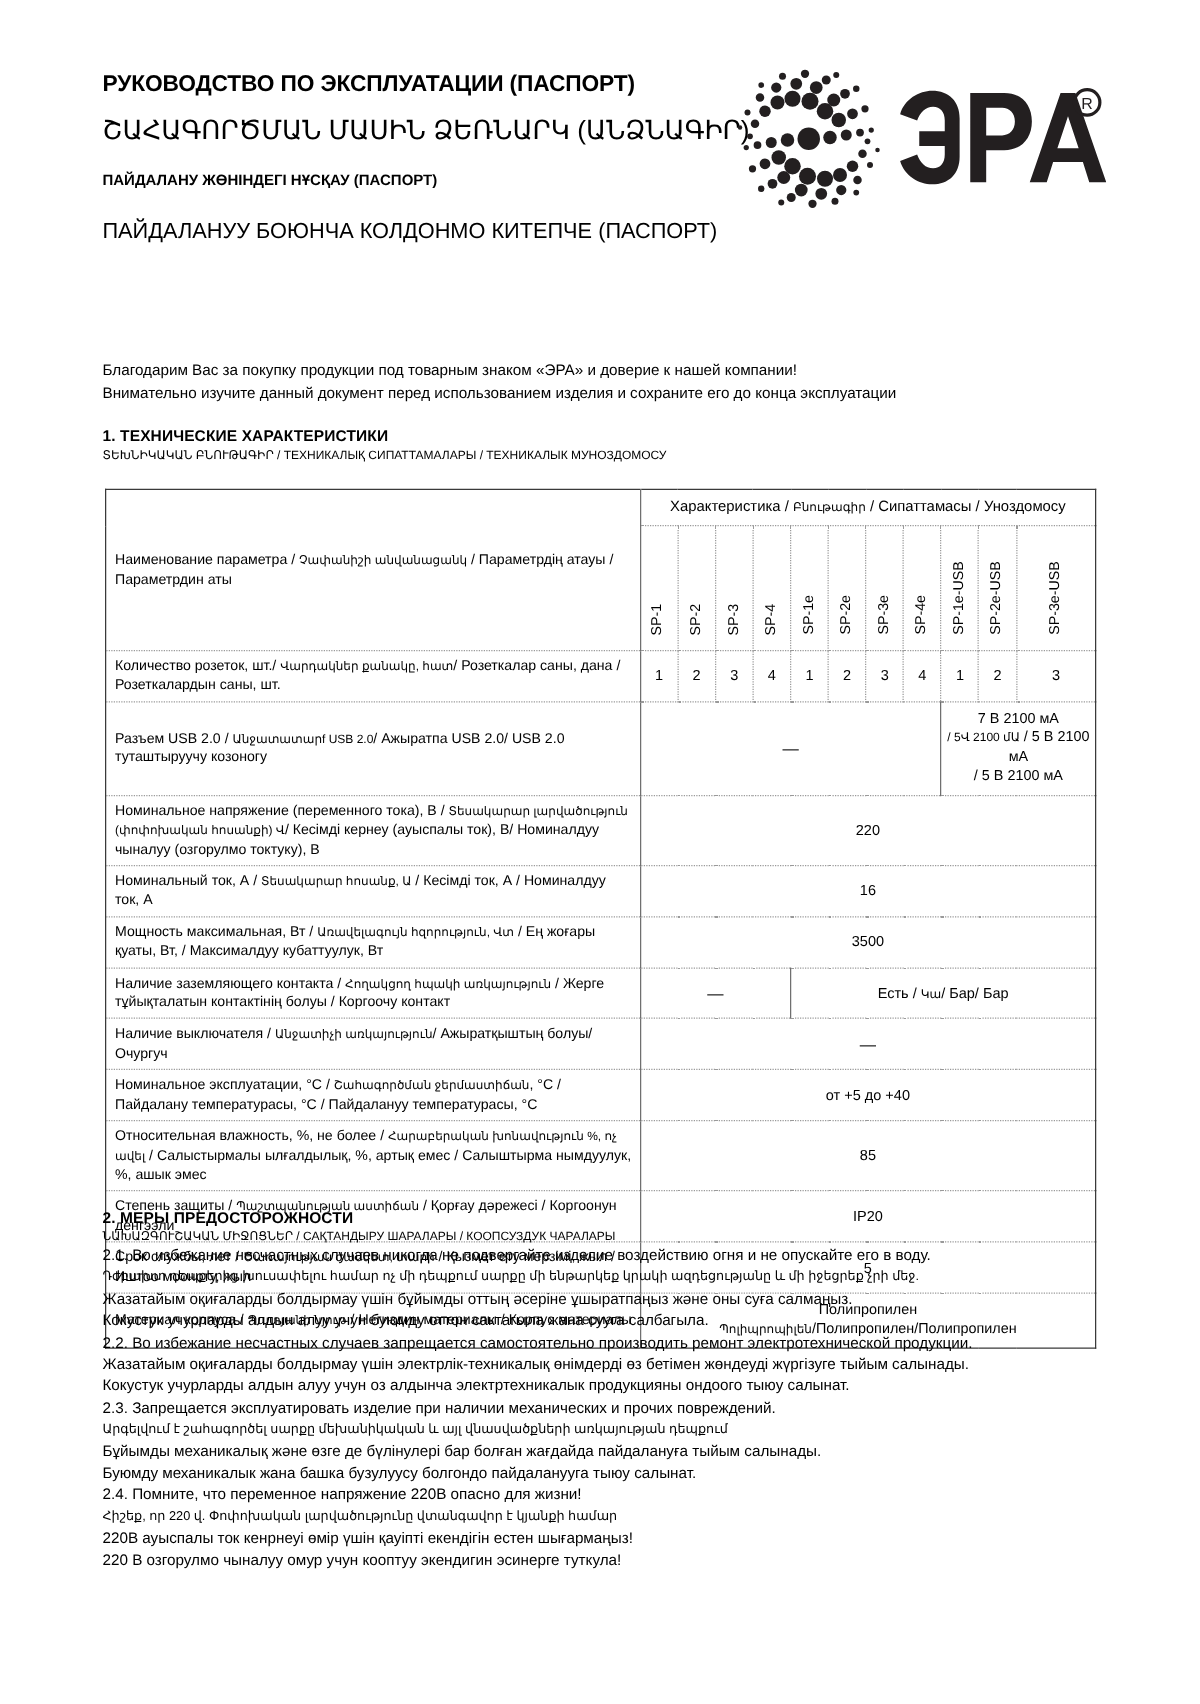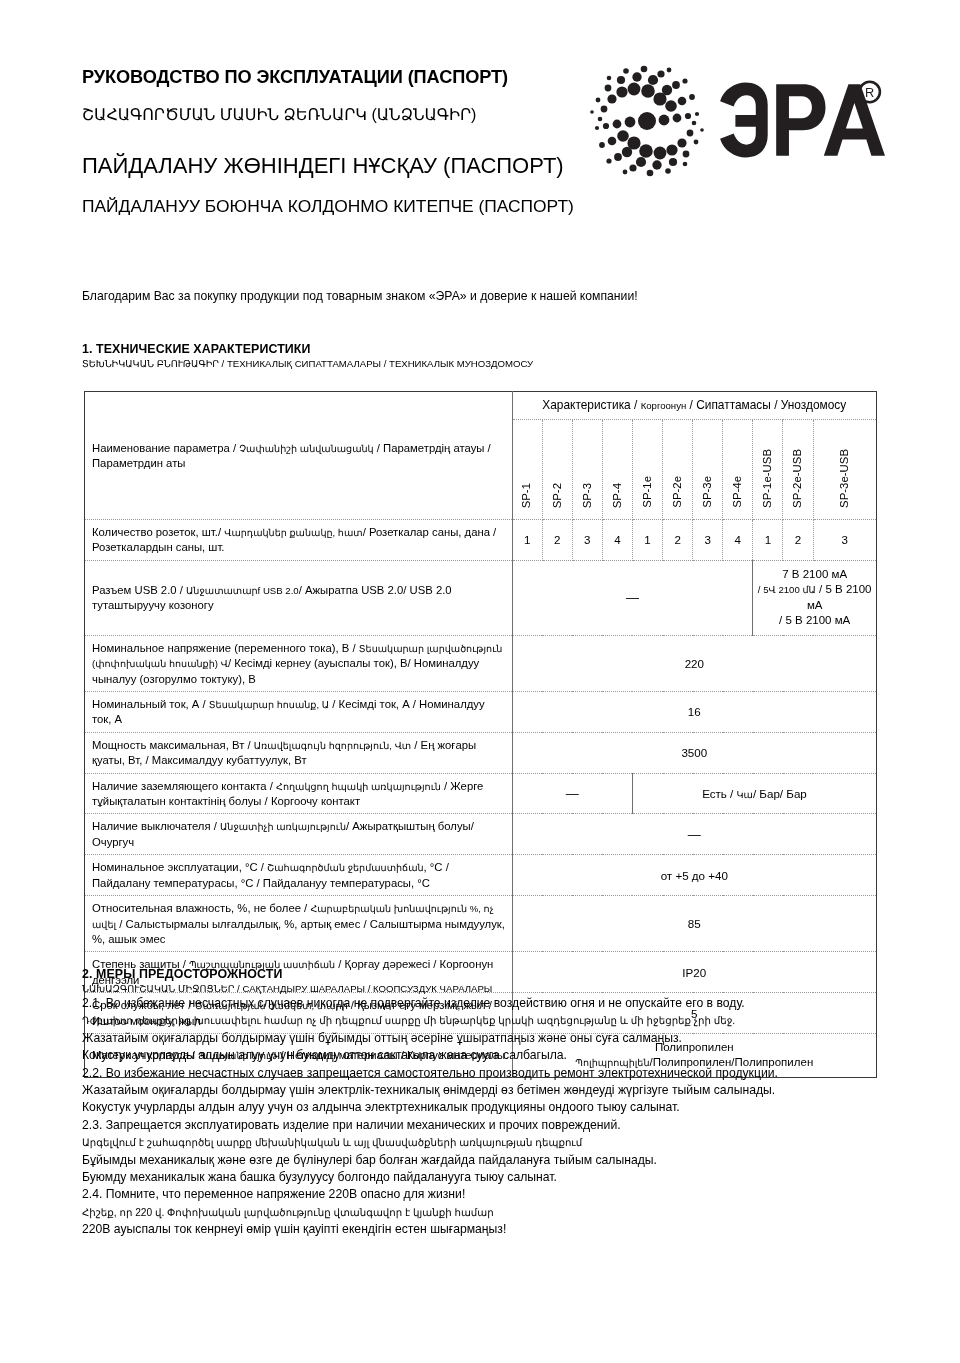--- a/index.html
+++ b/index.html
@@ -20,49 +20,49 @@
     left: 0; top: 0;
     width: 960px;
     height: 1363px;
     padding: 0;
   }
 
   
   .header {
     position: absolute;
     left: 82px;
-    top: 66px;
+    top: 56px;
     width: 800px;
     height: 200px;
   }
   .titles {
     position: absolute;
     left: 0;
     top: 0;
     width: 520px;
   }
   .title-ru {
     font-size: 18.2px;
     font-weight: bold;
     letter-spacing: -0.1px;
     line-height: 22px;
     white-space: nowrap;
   }
   .title-hy {
-    font-size: 16px;
+    font-size: 21px;
     font-weight: normal;
     line-height: 20px;
     margin-top: 17px;
     white-space: nowrap;
   }
   .title-kk {
-    font-size: 22px;
-    font-weight: normal;
+    font-size: 12px;
+    font-weight: bold;
     line-height: 22px;
-    margin-top: 30px;
+    margin-top: 18px;
     white-space: nowrap;
   }
   .title-ky {
     font-size: 17.4px;
     font-weight: normal;
     line-height: 22px;
     margin-top: 18px;
     white-space: nowrap;
   }
 
@@ -290,20 +290,21 @@
         <g fill="none" stroke="#231f20" stroke-width="3">
           <circle cx="182" cy="17" r="12"></circle>
         </g>
         <text x="182" y="23" font-family="Liberation Sans, sans-serif" font-size="15" fill="#231f20" text-anchor="middle">R</text>
       </svg>
     </div>
   </div>
 
   <div class="intro">
     <div>Благодарим Вас за покупку продукции под товарным знаком «ЭРА» и доверие к нашей компании!</div>
+    <div>Внимательно изучите данный документ перед использованием изделия и сохраните его до конца эксплуатации</div>
   </div>
 
   <div class="sec1">
     <div class="sec-heading">1.  ТЕХНИЧЕСКИЕ ХАРАКТЕРИСТИКИ</div>
     <div class="sec-sub hy">ՏԵԽՆԻԿԱԿԱՆ ԲՆՈՒԹԱԳԻՐ /  ТЕХНИКАЛЫҚ СИПАТТАМАЛАРЫ / ТЕХНИКАЛЫК МУНОЗДОМОСУ</div>
   </div>
 
   <div class="tbl-wrap">
     <table class="spec">
       <colgroup>
@@ -320,21 +321,21 @@
           <col style="width:29px">
         <col style="width:61px">
       </colgroup>
 
       <tbody>
           <tr>
         <td class="p-name" rowspan="2">
           <span>Наименование параметра  / </span><span class="hy">Չափանիշի անվանացանկ</span><span> / Параметрдің атауы / Параметрдин аты</span>
         </td>
         <td class="char-head" colspan="11">
-          <span>Характеристика / </span><span class="hy">Коргоонун</span><span> / Сипаттамасы / Уноздомосу</span>
+          <span>Характеристика / </span><span class="hy">Բնութագիր</span><span> / Сипаттамасы / Уноздомосу</span>
         </td>
       </tr>
 
       <tr>
         <td class="col-head"><span class="rot">SP-1</span></td>
         <td class="col-head"><span class="rot">SP-2</span></td>
         <td class="col-head"><span class="rot">SP-3</span></td>
         <td class="col-head"><span class="rot">SP-4</span></td>
         <td class="col-head"><span class="rot">SP-1e</span></td>
         <td class="col-head"><span class="rot">SP-2e</span></td>
@@ -464,16 +465,17 @@
       <div class="body-line">2.2. Во избежание несчастных случаев запрещается самостоятельно производить ремонт электротехнической продукции.</div>
       <div class="body-line">Жазатайым оқиғаларды болдырмау үшін электрлік-техникалық өнімдерді өз бетімен жөндеуді жүргізуге тыйым салынады.</div>
       <div class="body-line">Кокустук учурларды алдын алуу учун оз алдынча электртехникалык продукцияны ондоого тыюу салынат.</div>
       <div class="body-line">2.3. Запрещается эксплуатировать изделие при наличии механических и прочих повреждений.</div>
       <div class="body-line hyline">Արգելվում է շահագործել սարքը մեխանիկական և այլ վնասվածքների առկայության դեպքում</div>
       <div class="body-line">Бұйымды механикалық және өзге де бүлінулері бар болған жағдайда пайдалануға тыйым салынады.</div>
       <div class="body-line">Буюмду механикалык жана башка бузулуусу болгондо пайдаланууга тыюу салынат.</div>
       <div class="body-line">2.4. Помните, что переменное напряжение 220В опасно для жизни!</div>
       <div class="body-line hyline">Հիշեք, որ 220 վ. Փոփոխական լարվածությունը վտանգավոր է կյանքի համար</div>
       <div class="body-line">220В ауыспалы ток кенрнеуі өмір үшін қауіпті екендігін естен шығармаңыз!</div>
+      <div class="body-line">220 В озгорулмо чыналуу омур учун кооптуу экендигин эсинерге туткула!</div>
     </div>
   </div>
 
 </div>
 
 </body></html>

